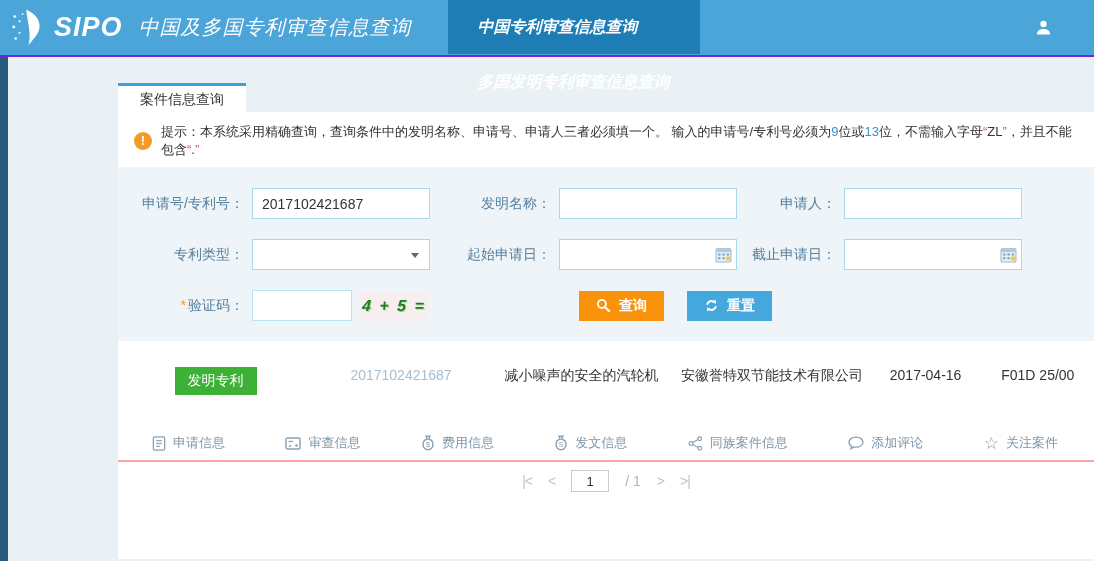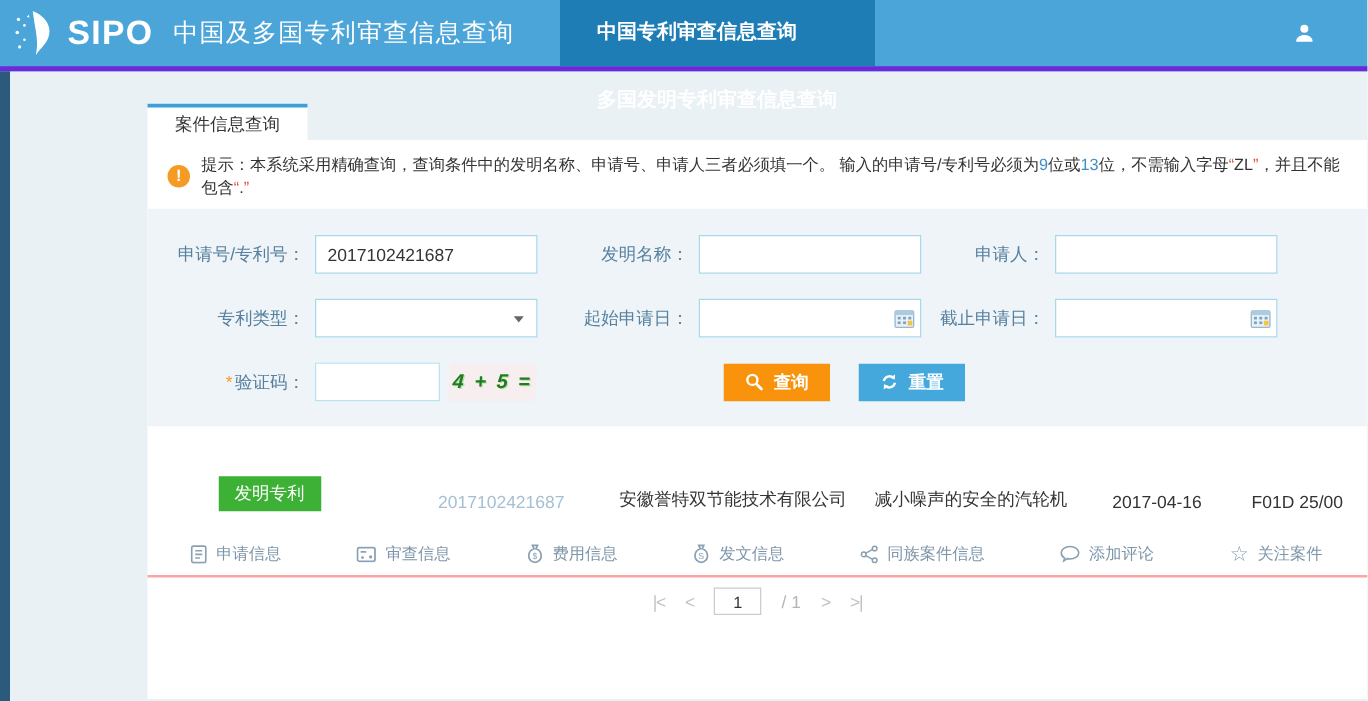--- a/index.html
+++ b/index.html
@@ -1,21 +1,21 @@
 <!DOCTYPE html>
 <html><head>
 <meta charset="utf-8">
 <style>
   * { margin:0; padding:0; box-sizing:border-box; }
   html,body { width:1094px; height:561px; overflow:hidden;
     font-family:"Liberation Sans","DejaVu Sans",sans-serif; background:#e9f1f5; }
 
   
   .header { height:57px; background:#4ba5d9; display:flex; align-items:center;
-    border-bottom:4px solid #6d28d9; }
+    border-bottom:2px solid #6d28d9;font-style:italic; }
   .logo-wrap { display:flex; align-items:center; margin-left:10px; }
   .logo-mark { width:42px; height:42px; }
   .logo-text { color:#fff; font-size:27px; font-weight:bold; letter-spacing:1px; margin-left:2px; }
   .site-title { color:#fff; font-size:20px; margin-left:16px; letter-spacing:1px; }
   .nav { display:flex; height:57px; margin-left:36px;flex-direction:column; }
   .nav-item { height:57px; line-height:55px; padding:0 30px; color:#fff;
     font-size:16px; font-weight:bold; cursor:pointer; }
   .nav-item.active { background:#1e7db5; }
   .user-btn { margin-left:auto; margin-right:42px; cursor:pointer; display:flex; align-items:center; }
 
@@ -60,21 +60,21 @@
     padding:0 17px; color:#fff; font-size:14px; font-weight:bold; cursor:pointer;
     font-family:"Liberation Sans","DejaVu Sans",sans-serif;text-align:right; }
   .btn-search { background:#f8930b; }
   .btn-reset  { background:#45a8dc; margin-left:23px; }
 
   
   .thead { margin-top:23px; display:flex; align-items:center; height:36px;
     background:#f5f6f7; color:#9aa9b7; font-size:13px; }
   .c1{width:20%}.c2{width:18%}.c3{width:19%}.c4{width:20%}.c5{width:11.5%}.c6{width:11.5%}
   .cell { text-align:center; }
-  .trow { margin-top:26px; display:flex; align-items:flex-end; min-height:42px; font-size:14px; color:#333; }
+  .trow { margin-top:26px; display:flex; align-items:flex-start; min-height:42px; font-size:14px; color:#333; }
   .badge { display:inline-block; background:#3db135; color:#fff; font-size:14px;
     padding:5px 13px; cursor:default; }
   .app-link { color:#a5bfd2; cursor:pointer; }
 
   
   .actions { margin-top:17px; display:flex; justify-content:space-between; align-items:center;
     height:36px; padding:0 36px 0 34px; border-bottom:2px solid #fca5a5;
     color:#7f96a9; font-size:13px; }
   .act { display:flex; align-items:center; gap:7px; cursor:pointer; }
   .act svg { display:block; }
@@ -207,22 +207,22 @@
             <span>重置</span>
           </button>
         </div>
       </div>
     </div>
 
 
     <div class="trow">
       <div class="cell c1"><span class="badge">发明专利</span></div>
       <div class="cell c2"><span class="app-link">2017102421687</span></div>
+      <div class="cell c3">减小噪声的安全的汽轮机</div>
       <div class="cell c4">安徽誉特双节能技术有限公司</div>
-      <div class="cell c3">减小噪声的安全的汽轮机</div>
       <div class="cell c5">2017-04-16</div>
       <div class="cell c6">F01D 25/00</div>
     </div>
 
     <div class="actions">
       <div class="act">
         <svg width="14" height="15" viewBox="0 0 14 16">
           <rect x="1" y="1" width="12" height="14" rx="1.5" fill="none" stroke="#8aa0b3" stroke-width="1.4"></rect>
           <line x1="4" y1="5" x2="10" y2="5" stroke="#8aa0b3" stroke-width="1.3"></line>
           <line x1="4" y1="8" x2="10" y2="8" stroke="#8aa0b3" stroke-width="1.3"></line>

